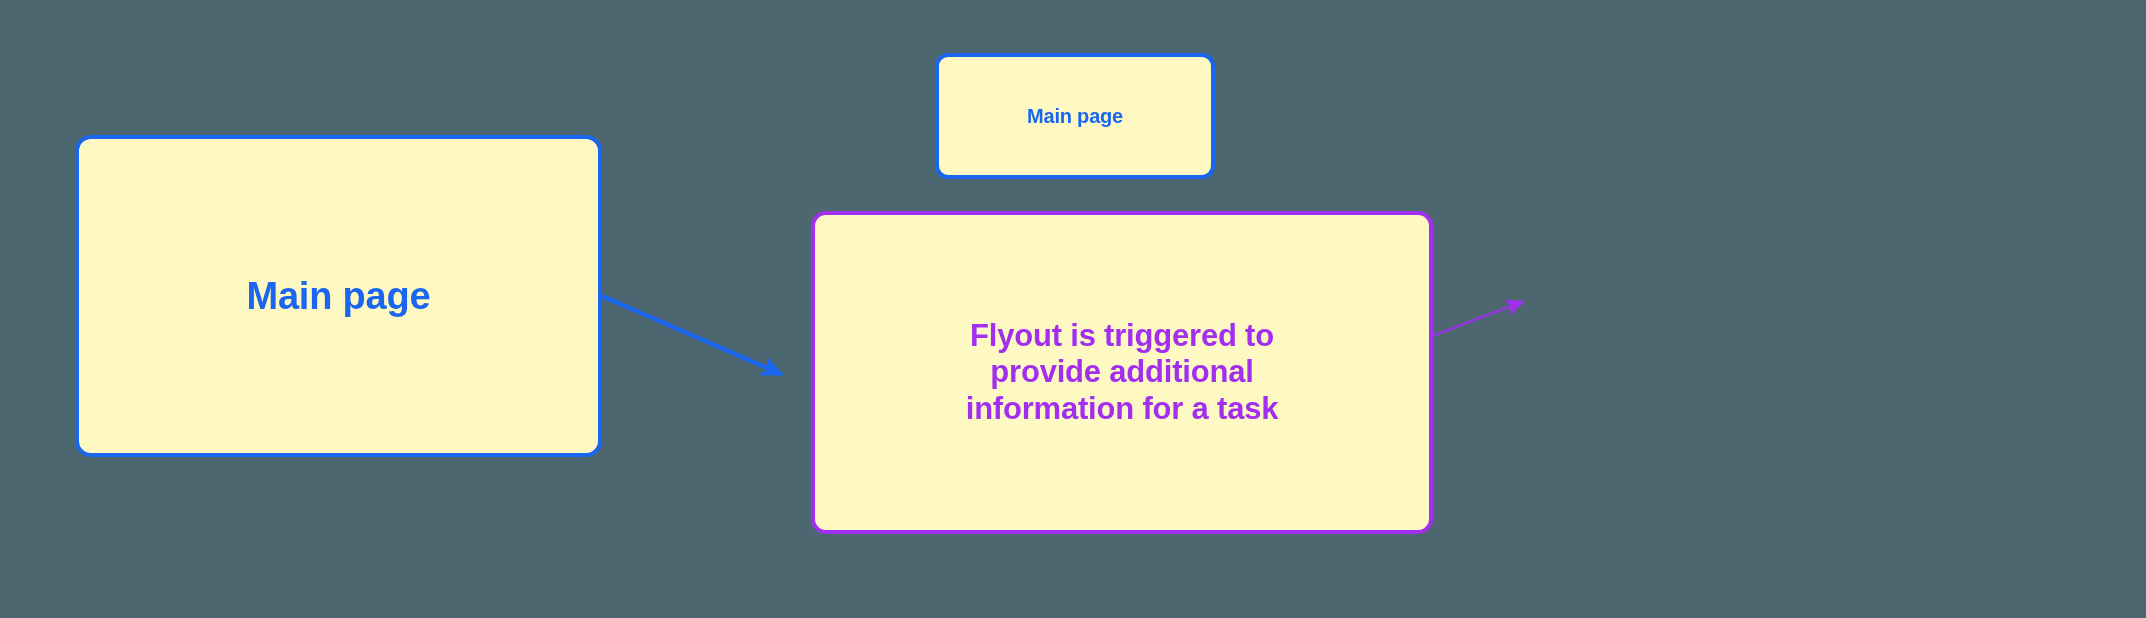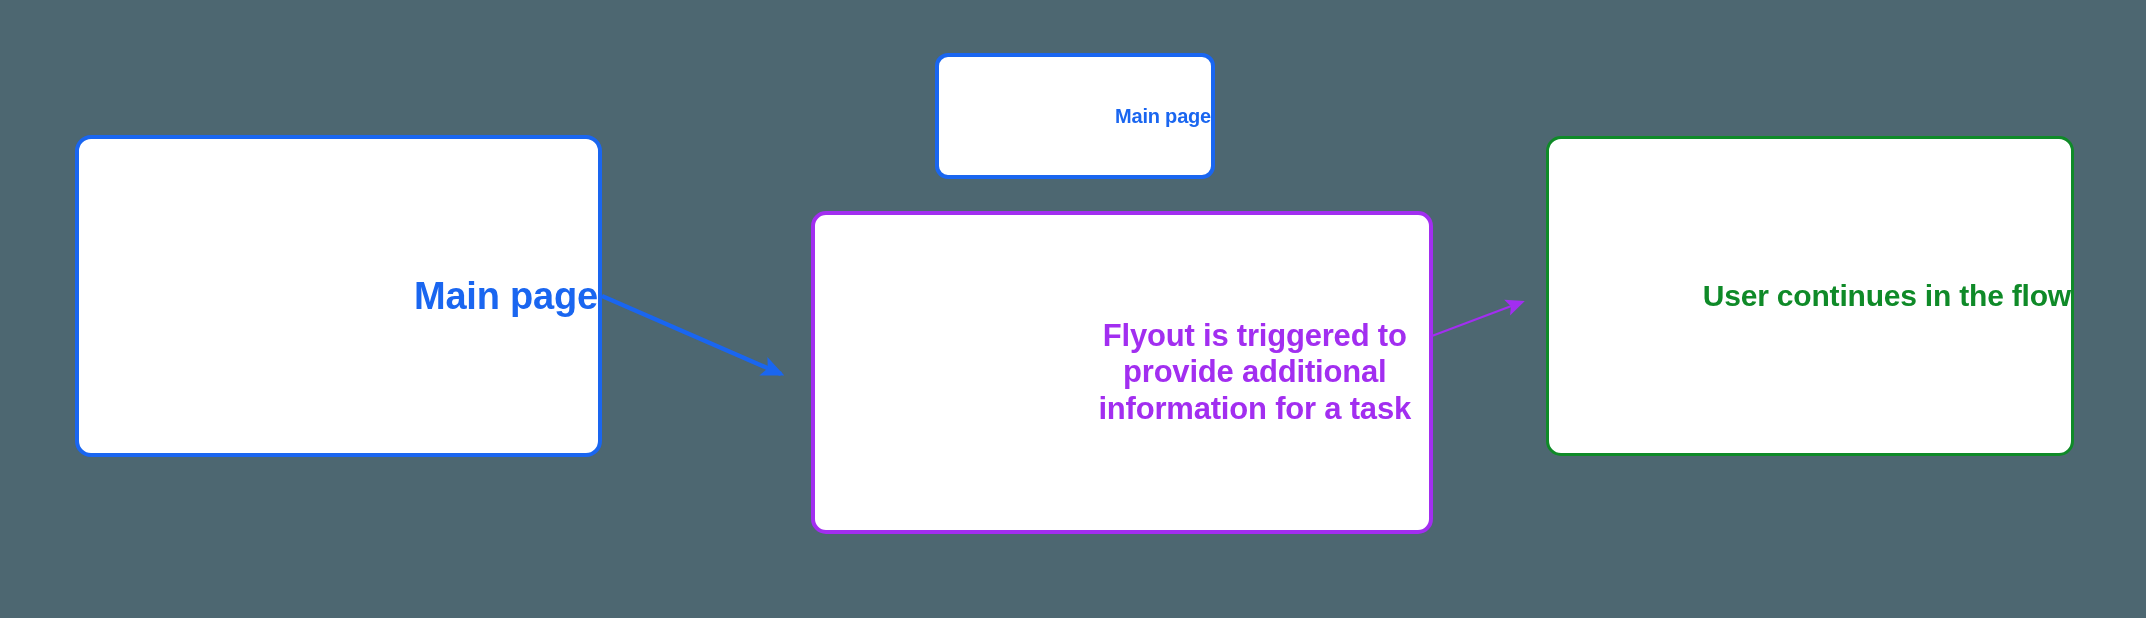--- a/index.html
+++ b/index.html
@@ -13,27 +13,27 @@
     font-family: "Liberation Sans", sans-serif;
     overflow: hidden;
   }
   #canvas {
     position: relative;
     width: 2146px;
     height: 618px;
   }
   .node {
     position: absolute;
-    background: #ffffff;
+    background: #fef9c3;
     border-style: solid;
     border-radius: 14px;
     box-sizing: border-box;
     display: flex;
     align-items: center;
-    justify-content: flex-end;
+    justify-content: center;
     text-align: center;
   }
   .node-label {
     font-weight: bold;
     line-height: 1.22;
     letter-spacing: -0.2px;
     white-space: pre-line;
   }
 
   
@@ -135,17 +135,14 @@
   <div class="node" id="node-main-page-small">
     <div class="node-label">Main page</div>
   </div>
 
   <div class="node" id="node-flyout">
     <div class="node-label">Flyout is triggered to
 provide additional
 information for a task</div>
   </div>
 
-  <div class="node" id="node-user-continues">
-    <div class="node-label">User continues in the flow</div>
-  </div>
 
 </div>
 
 </body></html>

